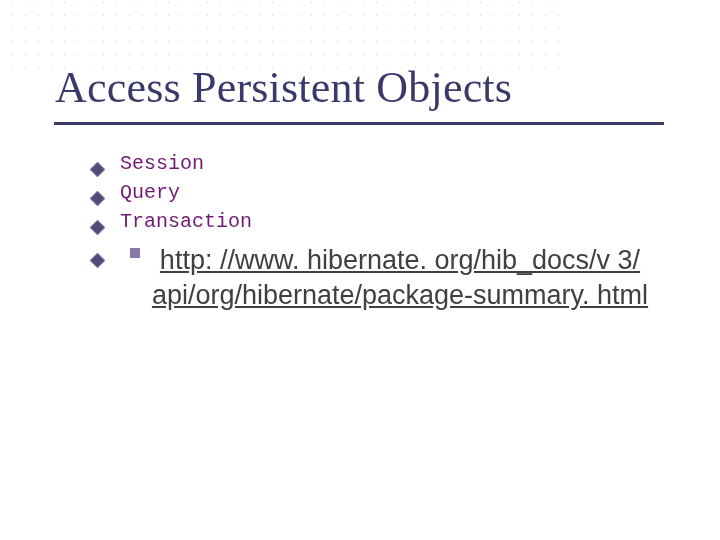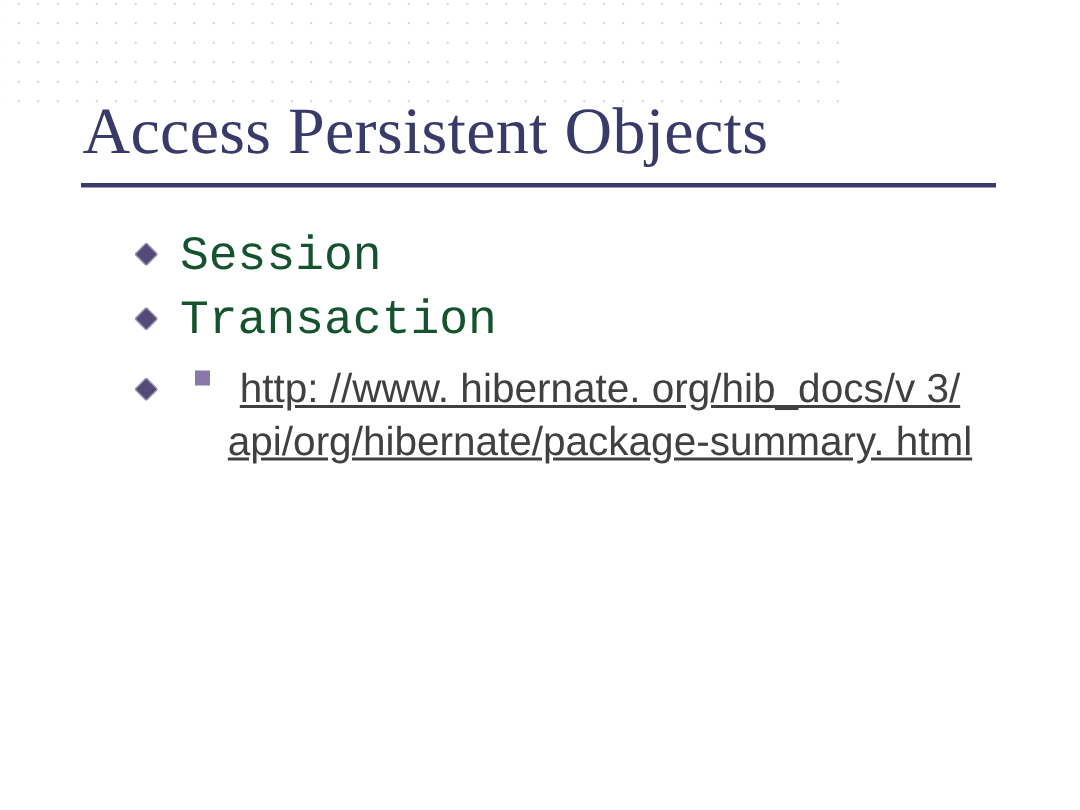--- a/index.html
+++ b/index.html
@@ -60,22 +60,22 @@
   }
   .diamond {
     position: absolute;
     left: 0;
     width: 15px;
     height: 15px;
   }
   .diamond svg { display: block; }
   .mono {
     font-family: "Courier New", Courier, monospace;
-    font-size: 32px;
-    color: #14532d;
+    font-size: 20px;
+    color: #701a75;
     letter-spacing: 0px;
   }
   .sub-row {
     position: relative;
     margin-top: 6px;
     margin-bottom: 10px;
     margin-left: 40px;
     padding-left: 22px;
   }
   .square {
@@ -121,20 +121,28 @@
 
     <div class="bullet-row d-mono">
       <span class="diamond">
         <svg width="15" height="15" viewBox="0 0 15 15">
           <polygon points="7.5,0 15,7.5 7.5,15 0,7.5" fill="#544a78" stroke="#9c93b7" stroke-width="1"></polygon>
         </svg>
       </span>
       <span class="mono">Session</span>
     </div>
 
+    <div class="bullet-row d-mono">
+      <span class="diamond">
+        <svg width="15" height="15" viewBox="0 0 15 15">
+          <polygon points="7.5,0 15,7.5 7.5,15 0,7.5" fill="#544a78" stroke="#9c93b7" stroke-width="1"></polygon>
+        </svg>
+      </span>
+      <span class="mono">Query</span>
+    </div>
 
     <div class="bullet-row d-mono">
       <span class="diamond">
         <svg width="15" height="15" viewBox="0 0 15 15">
           <polygon points="7.5,0 15,7.5 7.5,15 0,7.5" fill="#544a78" stroke="#9c93b7" stroke-width="1"></polygon>
         </svg>
       </span>
       <span class="mono">Transaction</span>
     </div>
 

